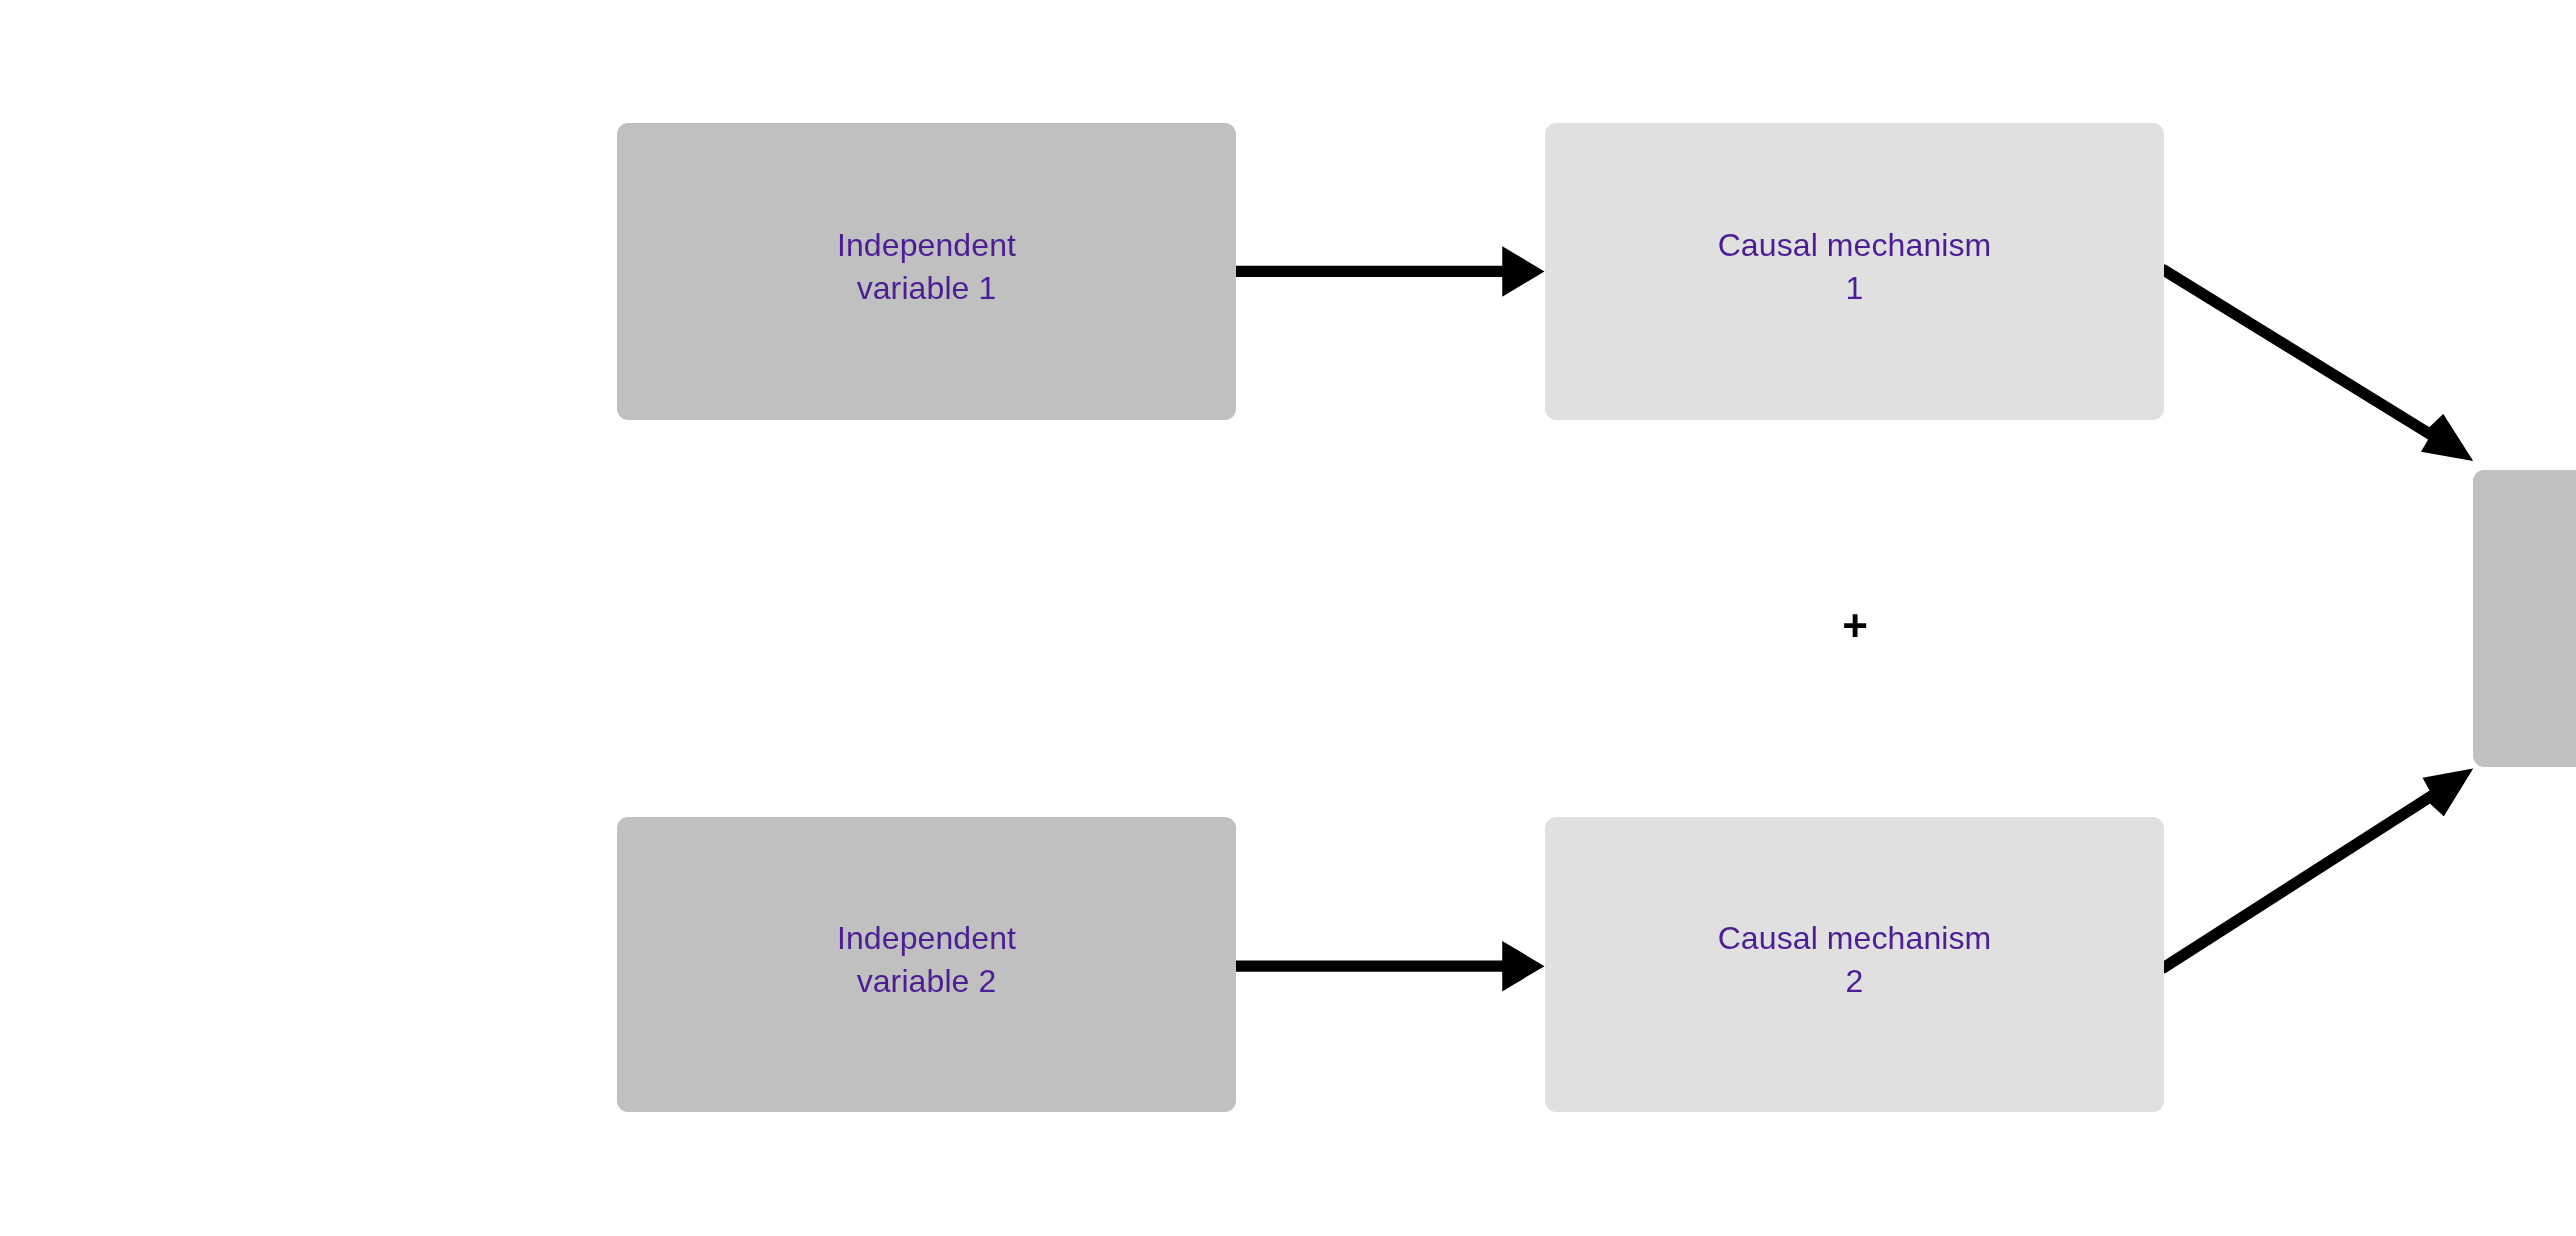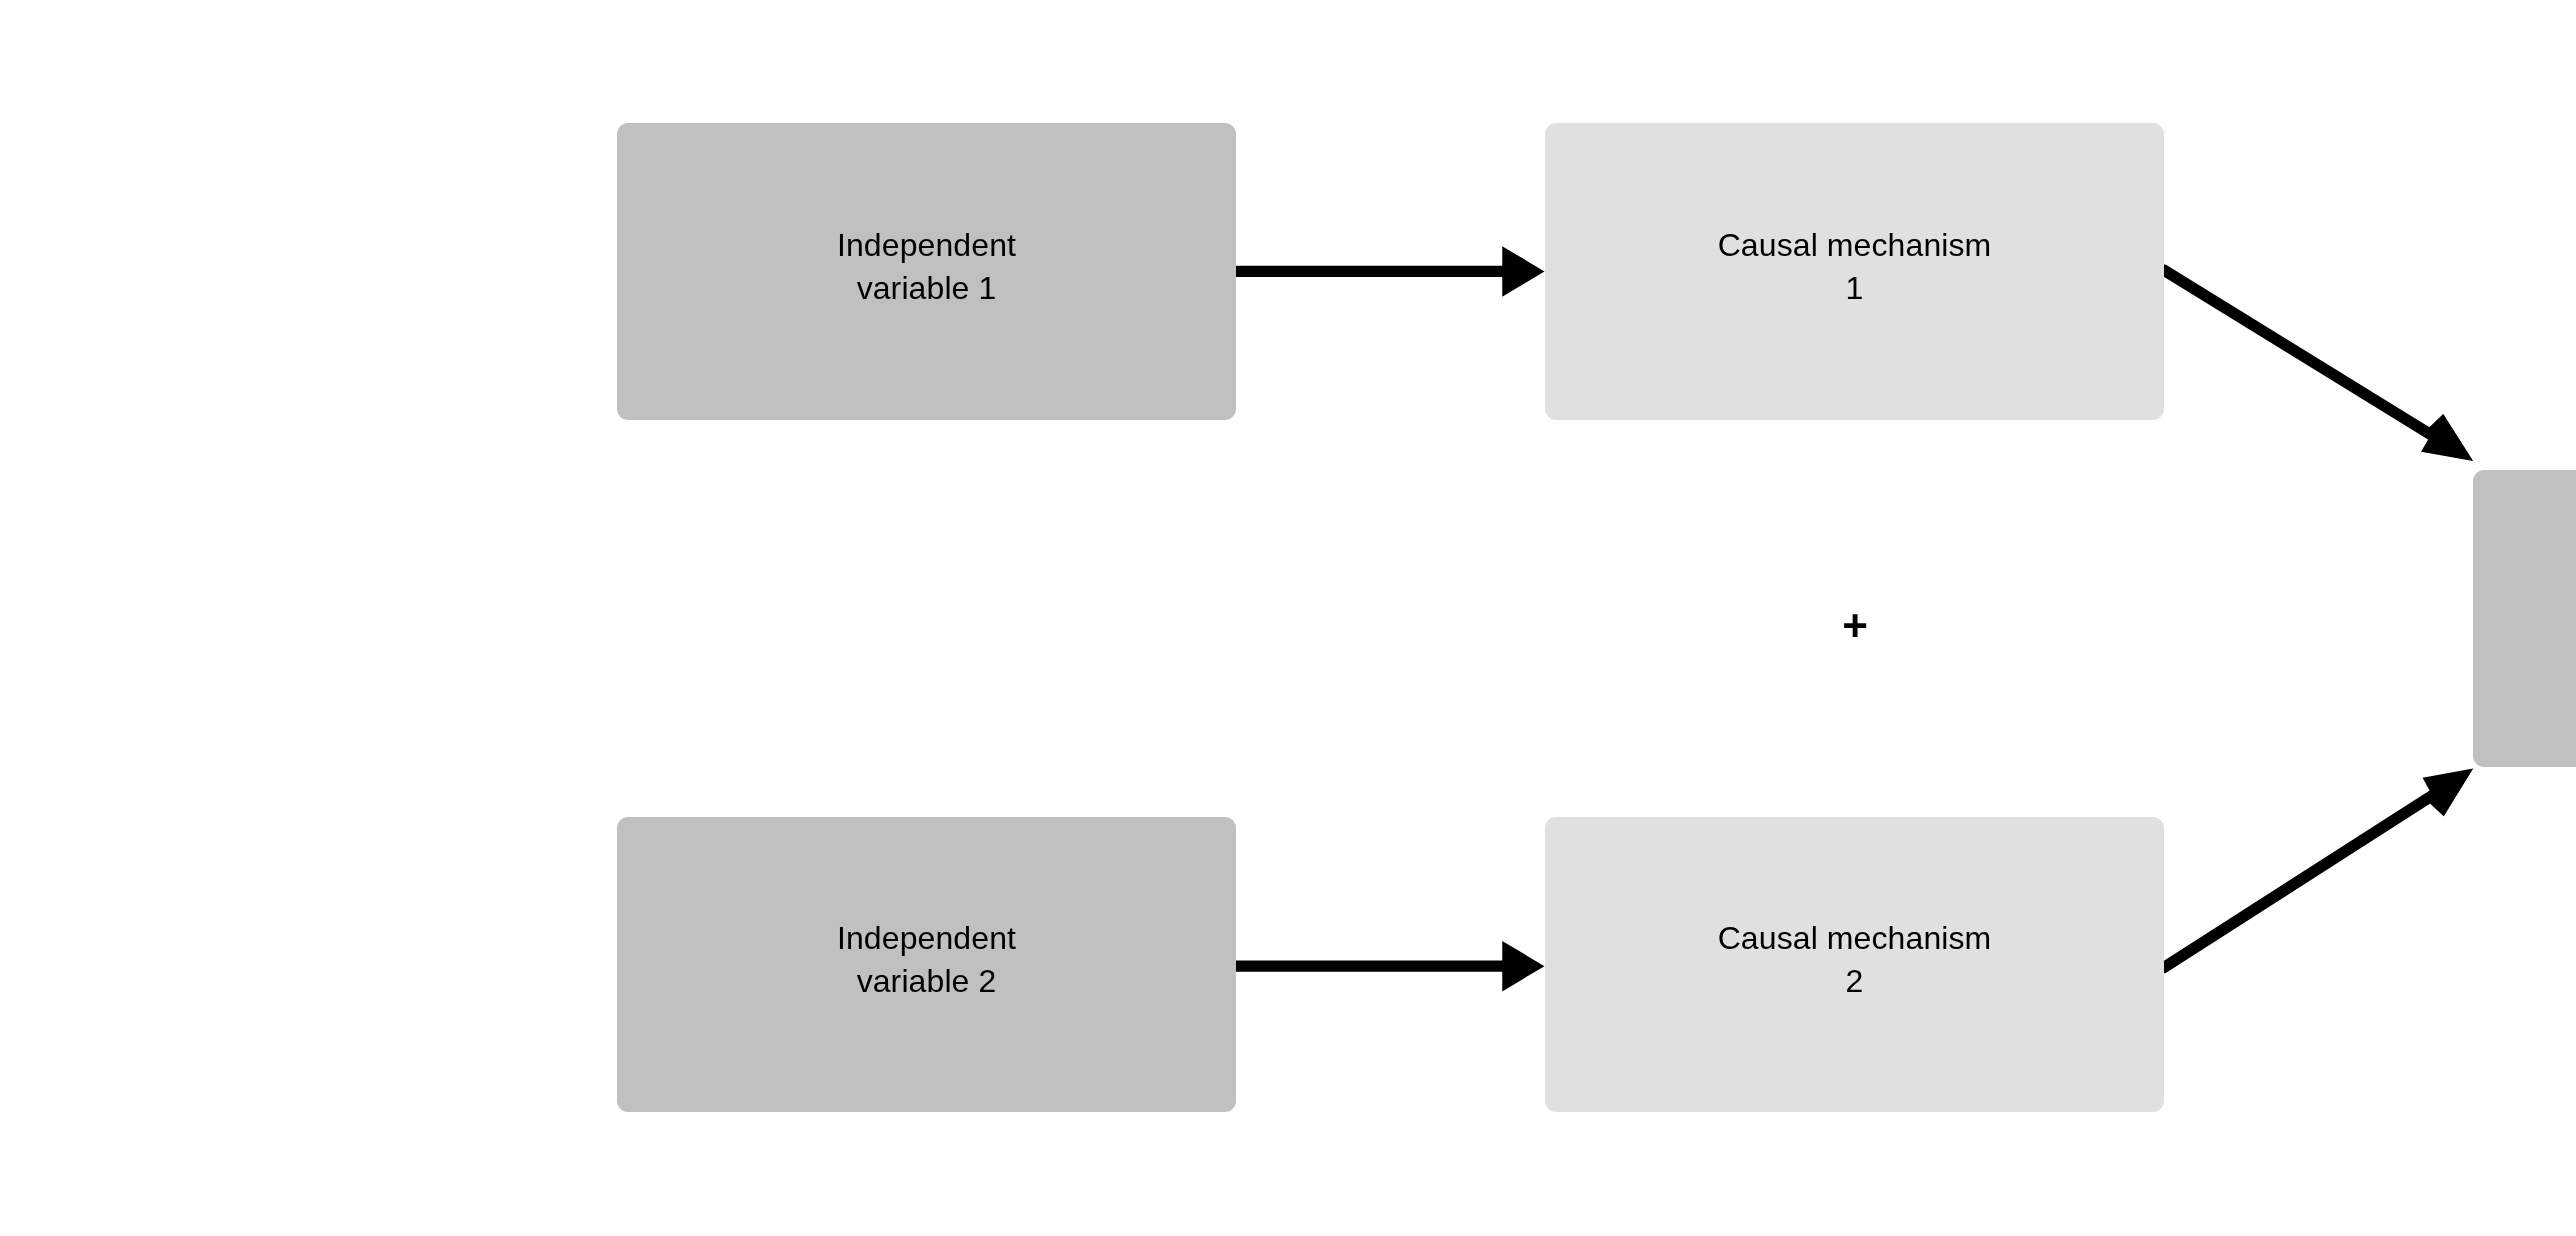--- a/index.html
+++ b/index.html
@@ -36,21 +36,21 @@
   .node {
     position: absolute;
     box-sizing: border-box;
     border-radius: 11.3px;
     z-index: 2;
     display: flex;
     flex-direction: column;
     align-items: center;
     justify-content: flex-start;
     text-align: center;
-    color: #000000;
+    color: #4c1d95;
     font-size: 32px;
     line-height: 1.33;
     letter-spacing: 0.1px;
     white-space: pre-line;
     -webkit-font-smoothing: antialiased;
   }
 
   .node .node-label {
     display: block;
     width: 100%;

